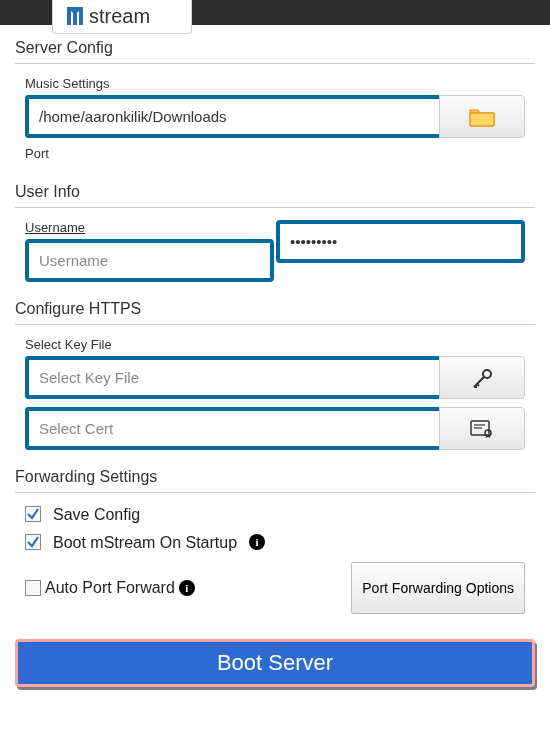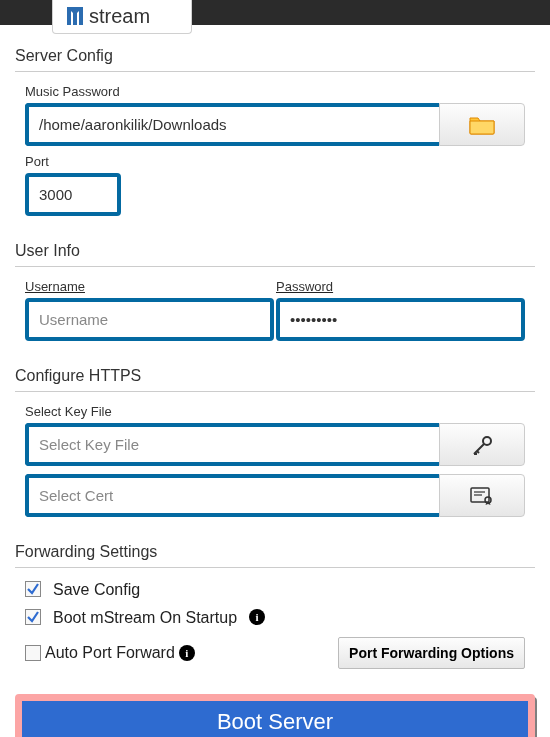--- a/index.html
+++ b/index.html
@@ -27,21 +27,20 @@
     height: 34px;
     display: flex;
     align-items: center;
   }
   .logo-tab svg { display: block; }
   .section-title {
     font-size: 16px;
     font-weight: normal;
     color: #333;
     padding: 14px 15px 6px 15px;
-    margin-top: 8px;
   }
   .section-hr {
     border: none;
     border-top: 1px solid #ccc;
     margin: 0 15px 8px 15px;
   }
   .field-label {
     font-size: 13px;
     color: #333;
     padding: 0 0 4px 0;
@@ -126,30 +125,29 @@
     align-items: center;
     justify-content: space-between;
     padding: 5px 25px;
     font-size: 16px;
   }
   .portfwd-left { display: flex; align-items: center; gap: 4px; }
   .small-btn {
     border: 1px solid #bbb;
     background: linear-gradient(#fdfdfd, #e7e7e7);
     font-size: 14px;
-    padding: 7px 10px;
+    padding: 17px 10px;
     border-radius: 2px;
     cursor: pointer;
-    font-weight: bold;
   }
   .boot-container { padding: 20px 15px 40px 15px; }
   .boot-btn {
     width: 100%;
     background: #2e6bd0;
-    border: 7px solid #fca5a5;
+    border: 3px solid #fca5a5;
     color: #fff;
     font-size: 22px;
     padding: 8px 0;
     border-radius: 4px;
     box-shadow: 2px 3px 0 rgba(0,0,0,0.5);
     cursor: pointer;
   }
 </style>
 </head>
 <body>
@@ -165,47 +163,45 @@
       </g>
       <text x="22" y="18" font-family="Arial, sans-serif" font-size="20" fill="#333" font-weight="normal">stream</text>
     </svg>
   </div>
 </div>
 
 <div class="section-title">Server Config</div>
 <hr class="section-hr">
 
 <div class="form-row">
-  <div class="field-label">Music Password</div>
+  <div class="field-label">Music Settings</div>
   <div class="input-group">
     <input class="tinput" type="text" value="/home/aaronkilik/Downloads" style="">
     <div class="addon-btn">
       <svg width="26" height="20" viewBox="0 0 26 20">
         <path d="M1 3 h8 l2 3 h14 v12 a1 1 0 0 1 -1 1 h-22 a1 1 0 0 1 -1 -1 z" fill="#ffc53a" stroke="#e08a00" stroke-width="1"></path>
         <path d="M1 6 h24 v12 a1 1 0 0 1 -1 1 h-22 a1 1 0 0 1 -1 -1 z" fill="#ffd766" stroke="#e08a00" stroke-width="1"></path>
       </svg>
     </div>
   </div>
 </div>
 
 <div class="form-row">
   <div class="field-label">Port</div>
-  <input class="tinput port-input" type="text" value="3000" style="">
 </div>
 
 <div class="section-title">User Info</div>
 <hr class="section-hr">
 
 <div class="two-col">
   <div>
     <div class="field-label">Username</div>
     <input class="tinput" type="text" placeholder="Username" style="">
   </div>
   <div>
-    <div class="field-label">Password</div>
     <input class="tinput" type="text" value="•••••••••" style="">
   </div>
 </div>
 
 <div class="section-title">Configure HTTPS</div>
 <hr class="section-hr">
 
 <div class="form-row">
   <div class="field-label">Select Key File</div>
   <div class="input-group">

